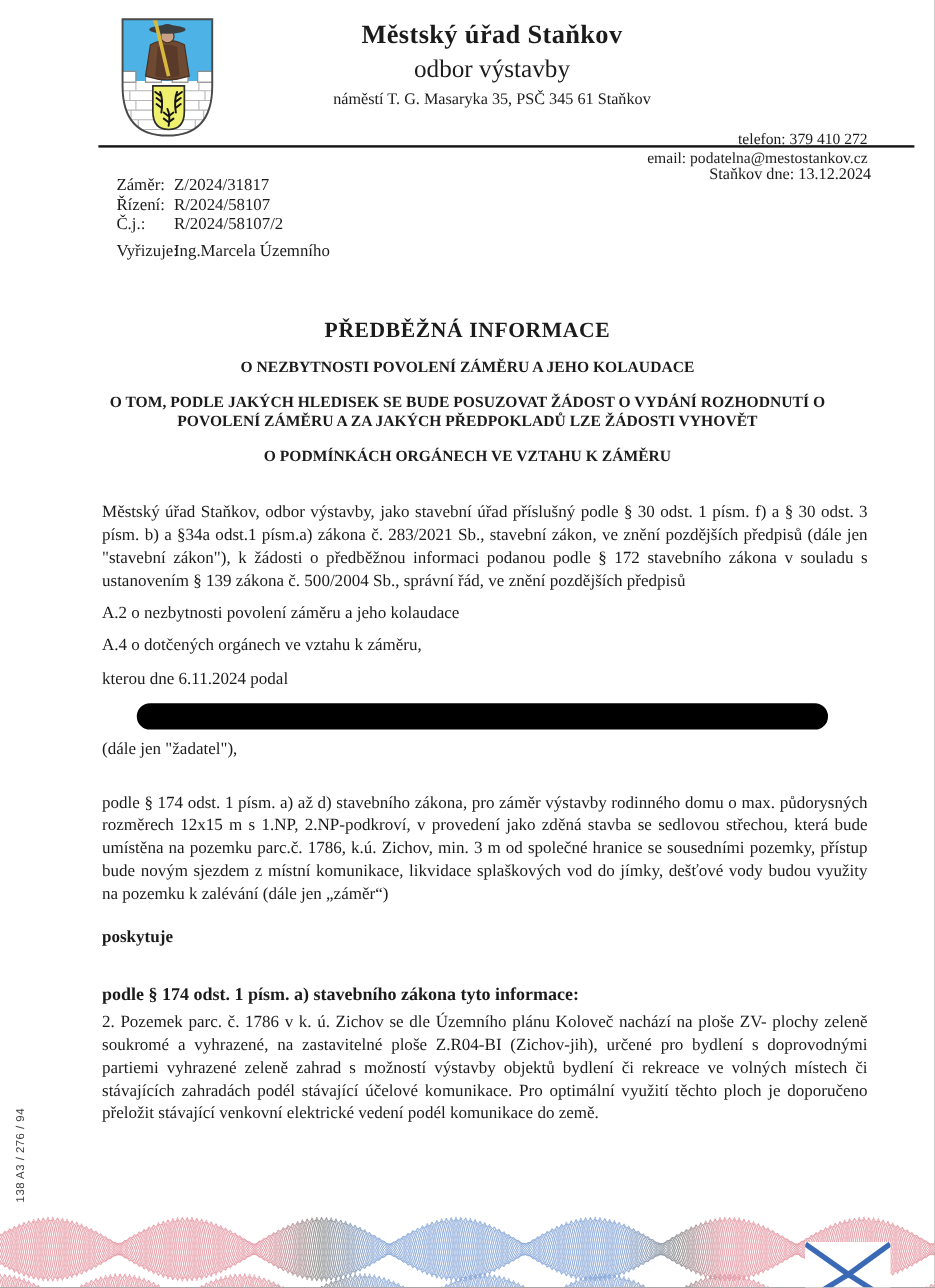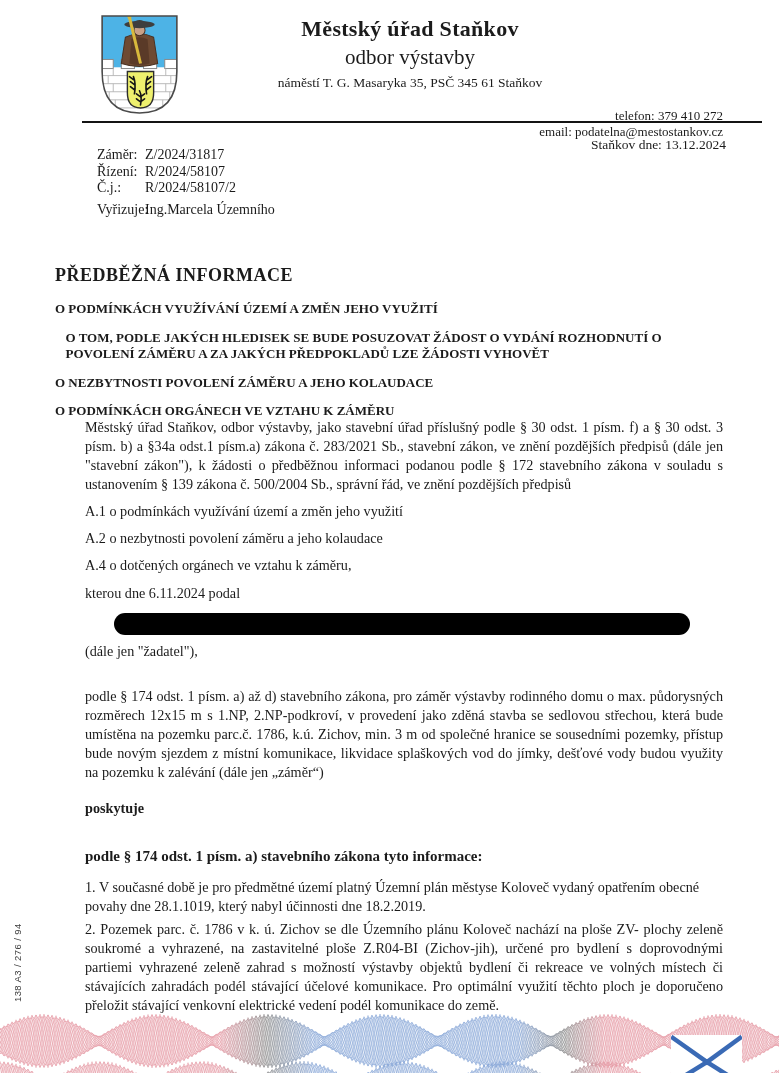--- a/index.html
+++ b/index.html
@@ -19,21 +19,21 @@
   .hdr-dept   { font-size:21px; margin-top:3px; }
   .hdr-addr   { font-size:13.5px; margin-top:5px; }
   .hdr-contact{ position:absolute; right:56px; top:88px; text-align:right; font-size:13px; line-height:15.5px;margin-top:20px; }
   .hdr-rule   { position:absolute; left:82px; top:121px; width:680px; height:2px; background:#141414; }
   
   .refs { position:absolute; left:97px; top:147px; font-size:14px; }
   .ref-row { display:grid; grid-template-columns:48px auto; line-height:16.5px; }
   .date-line { position:absolute; right:53px; top:137px; font-size:13.5px; }
   .handler { position:absolute; left:97px; top:202px; font-size:14px; display:grid; grid-template-columns:48px auto; }
   
-  .title-block { position:absolute; left:55px; right:55px; top:265px; }
+  .title-block { position:absolute; left:55px; right:55px; top:265px; text-align:center; }
   .doc-title { font-size:18px; font-weight:bold; letter-spacing:.5px; }
   .doc-sub { font-size:13px; font-weight:bold; margin-top:12px; line-height:16.5px; }
   .doc-sub.first { margin-top:15px; }
   .doc-sub.wide { max-width:648px; margin-left:auto; margin-right:auto; }
   
   .doc-body { position:absolute; left:85px; top:418px; width:638px; font-size:14.2px; line-height:19px; }
   .just { text-align:justify; }
   .item { margin-top:8px; padding-left:28px; text-indent:-28px; }
   .kterou { margin-top:9px; }
   .redaction { margin-top:10px; margin-left:29px; width:576px; height:22px; background:#000; border-radius:11px; }
@@ -144,38 +144,35 @@
     </div>
   </div>
   <div class="date-line">Staňkov dne: 13.12.2024</div>
   <div class="handler">
     <span>Vyřizuje:</span>
     <span>Ing.Marcela Územního</span>
   </div>
 
   <div class="title-block">
     <div class="doc-title">PŘEDBĚŽNÁ INFORMACE</div>
-    <div class="doc-sub first">O PODMÍNKÁCH VYUŽÍVÁNÍ ÚZEMÍ A ZMĚN JEHO VYUŽITÍ</div>
+    <div class="doc-sub">O NEZBYTNOSTI POVOLENÍ ZÁMĚRU A JEHO KOLAUDACE</div>
     <div class="doc-sub wide">O TOM, PODLE JAKÝCH HLEDISEK SE BUDE POSUZOVAT ŽÁDOST O VYDÁNÍ ROZHODNUTÍ O POVOLENÍ ZÁMĚRU A ZA JAKÝCH PŘEDPOKLADŮ LZE ŽÁDOSTI VYHOVĚT</div>
-    <div class="doc-sub">O NEZBYTNOSTI POVOLENÍ ZÁMĚRU A JEHO KOLAUDACE</div>
     <div class="doc-sub">O PODMÍNKÁCH ORGÁNECH VE VZTAHU K ZÁMĚRU</div>
   </div>
 
   <div class="doc-body">
     <div class="just">Městský úřad Staňkov, odbor výstavby, jako stavební úřad příslušný podle § 30 odst. 1 písm. f) a § 30 odst. 3 písm. b)  a §34a odst.1  písm.a) zákona č. 283/2021 Sb., stavební zákon, ve znění pozdějších předpisů (dále jen "stavební zákon"), k žádosti o předběžnou informaci podanou podle § 172 stavebního zákona  v souladu s ustanovením § 139 zákona č. 500/2004 Sb., správní řád, ve znění pozdějších předpisů</div>
-    <div class="item">A.1 o podmínkách využívání území a změn jeho využití</div>
     <div class="item">A.2  o nezbytnosti povolení záměru a jeho kolaudace</div>
     <div class="item">A.4 o dotčených orgánech ve vztahu k záměru,</div>
     <div class="kterou">kterou dne 6.11.2024 podal</div>
     <div class="redaction"></div>
     <div class="alias">(dále jen "žadatel"),</div>
     <div class="project just">podle § 174 odst. 1 písm. a) až d) stavebního zákona, pro záměr výstavby rodinného domu o max. půdorysných rozměrech 12x15 m s 1.NP, 2.NP-podkroví, v provedení jako zděná stavba se sedlovou střechou, která bude umístěna na pozemku parc.č. 1786, k.ú. Zichov, min. 3 m od společné hranice se sousedními pozemky, přístup bude novým sjezdem z místní komunikace, likvidace splaškových vod do jímky, dešťové vody budou využity na pozemku k zalévání (dále jen „záměr“)</div>
     <div class="provides">poskytuje</div>
     <div class="info-heading">podle § 174 odst. 1 písm. a) stavebního zákona tyto informace:</div>
-    <div class="info-p1">1. V současné době je pro předmětné území platný Územní plán městyse Koloveč vydaný opatřením obecné  povahy dne 28.1.1019, který  nabyl účinnosti dne 18.2.2019.</div>
     <div class="info-p2 just">2.  Pozemek parc. č. 1786  v k. ú. Zichov se dle Územního plánu Koloveč nachází  na ploše ZV- plochy zeleně soukromé a vyhrazené, na zastavitelné ploše Z.R04-BI (Zichov-jih), určené pro bydlení s doprovodnými partiemi vyhrazené zeleně zahrad s možností výstavby objektů bydlení či rekreace ve volných místech či stávajících zahradách podél stávající účelové komunikace. Pro optimální využití těchto ploch je doporučeno přeložit stávající venkovní elektrické vedení podél komunikace do země.</div>
   </div>
 
   <div class="vcode">138 A3 / 276 / 94</div>
 
   <div class="guilloche">
     <svg id="guillocheSvg" width="779" height="64" viewBox="0 0 779 64" xmlns="http://www.w3.org/2000/svg">
       <defs>
         <linearGradient id="ggrad" x1="0" y1="0" x2="1" y2="0">
           <stop offset="0" class="g-pink" stop-color="#e598a3"></stop>

